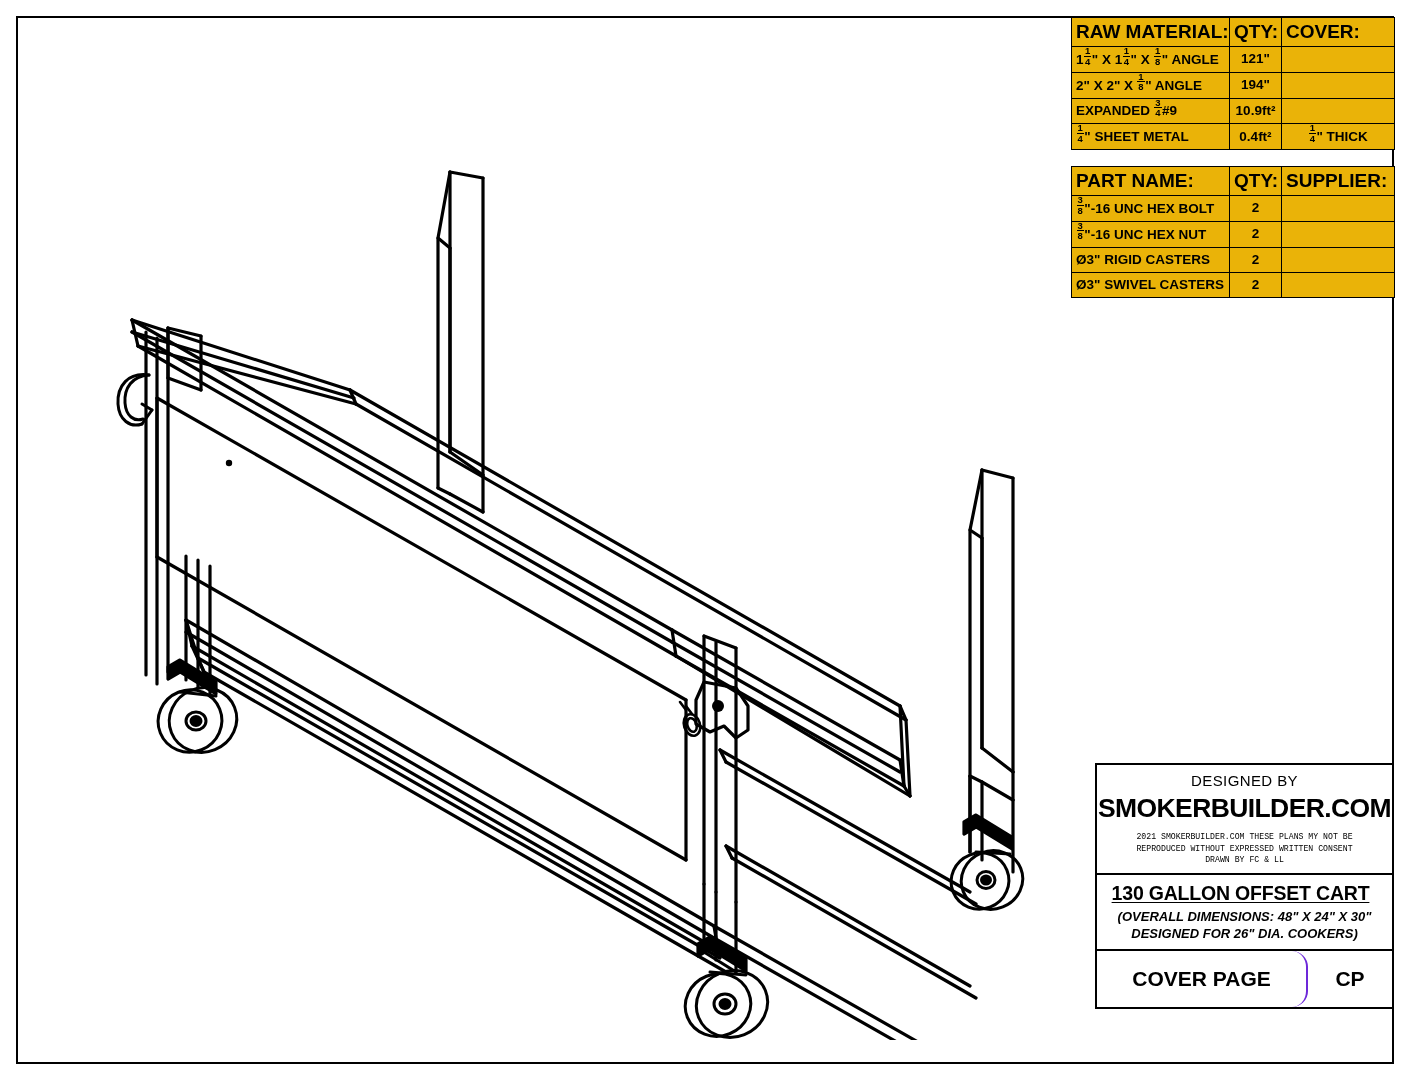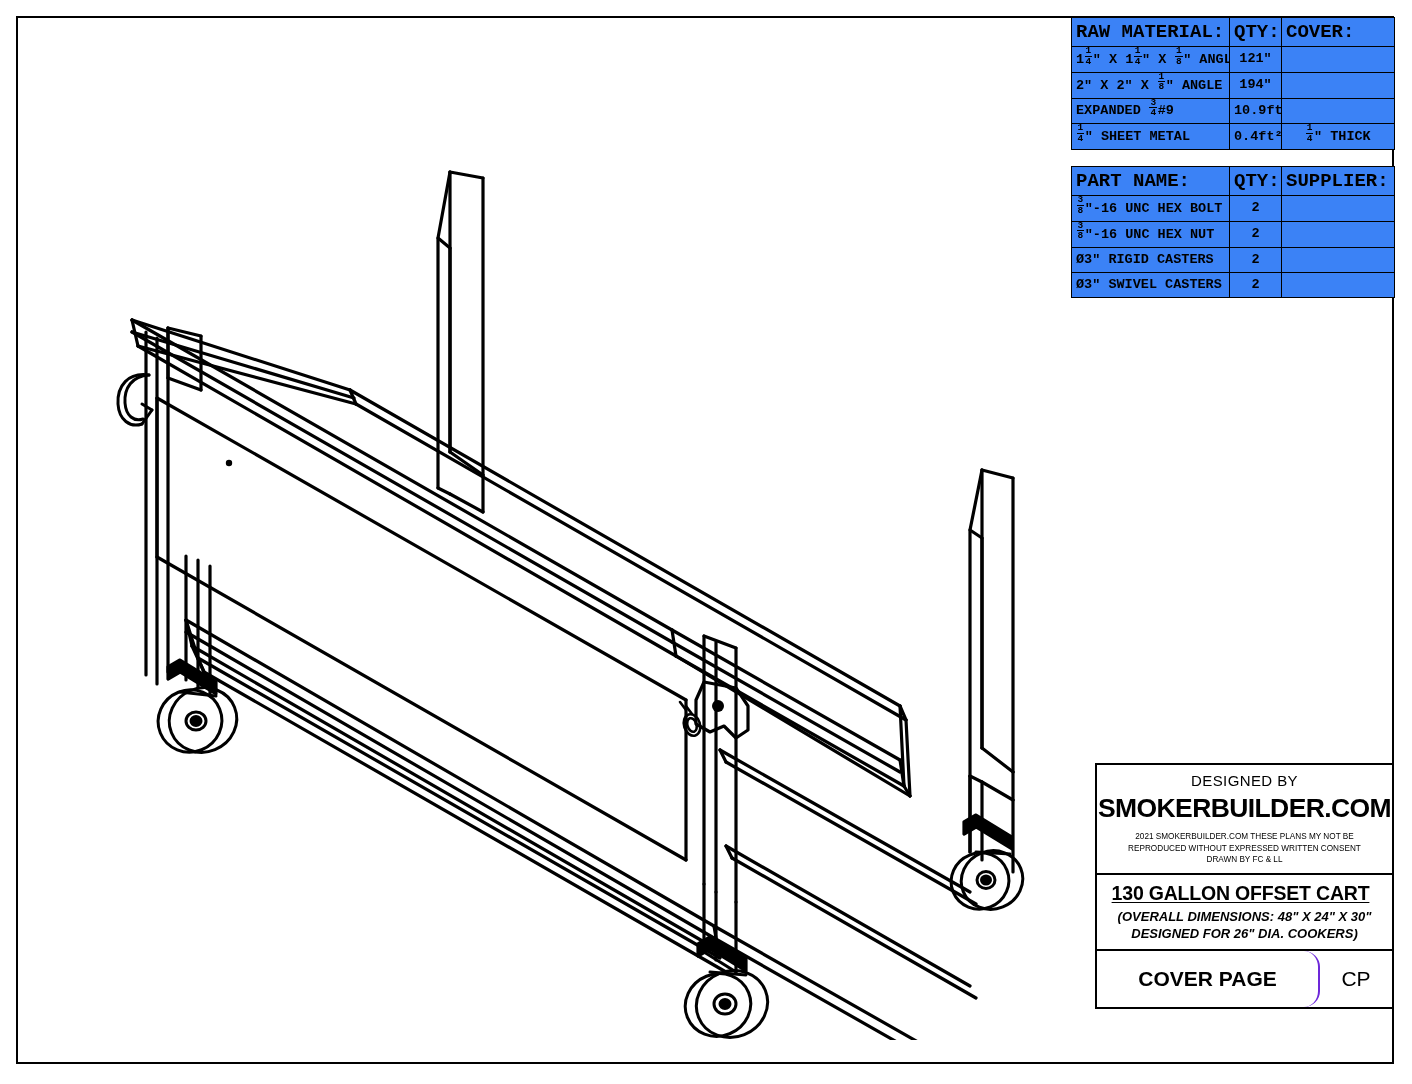--- a/index.html
+++ b/index.html
@@ -39,22 +39,21 @@
     width: 1040px;
     height: 980px;
   }
   #cart-svg { display: block; }
 
   
   table.spec {
     position: absolute;
     border-collapse: collapse;
     table-layout: fixed;
-    background: #3b82f6;
-    font-family: Liberation Mono, monospace;
+    background: #eab308;
   }
   table.spec td, table.spec th {
     border: 1.6px solid #000;
     padding: 0 4px;
     font-size: 13.5px;
     font-weight: bold;
     color: #000;
     height: 24px;
     line-height: 24px;
     white-space: nowrap;
@@ -119,21 +118,21 @@
     letter-spacing: -0.6px;
     margin: 4px 0 7px 0;
     white-space: nowrap;
   }
   .legal {
     font-size: 8.2px;
     line-height: 11.5px;
     font-weight: normal;
     padding: 0 8px 7px 8px;
   }
-  .legal div { white-space: nowrap; }
+  .legal div { white-space: nowrap; font-family: Liberation Mono, monospace; }
 
   .proj-title {
     font-size: 19.5px;
     font-weight: bold;
     letter-spacing: -0.2px;
     padding: 7px 8px 1px 0;
     text-decoration: underline;
     text-underline-offset: 2px;
   }
   .proj-sub {
@@ -149,23 +148,23 @@
   .tb-footer .page-name {
     flex: 1 1 auto;
     border-right: 2px solid #6d28d9;
     font-size: 21px;
     font-weight: bold;
     padding: 16px 0 16px 0;
     text-align: center;
     border-radius: 16px;
   }
   .tb-footer .page-code {
-    width: 72px;
+    width: 84px;
     font-size: 21px;
-    font-weight: normal;
+    font-weight: bold;
     padding: 16px 0 0 0;
     text-align: center;
   }
 </style>
 </head>
 <body>
 
 <div id="sheet">
 
   <div class="page-border"></div>

